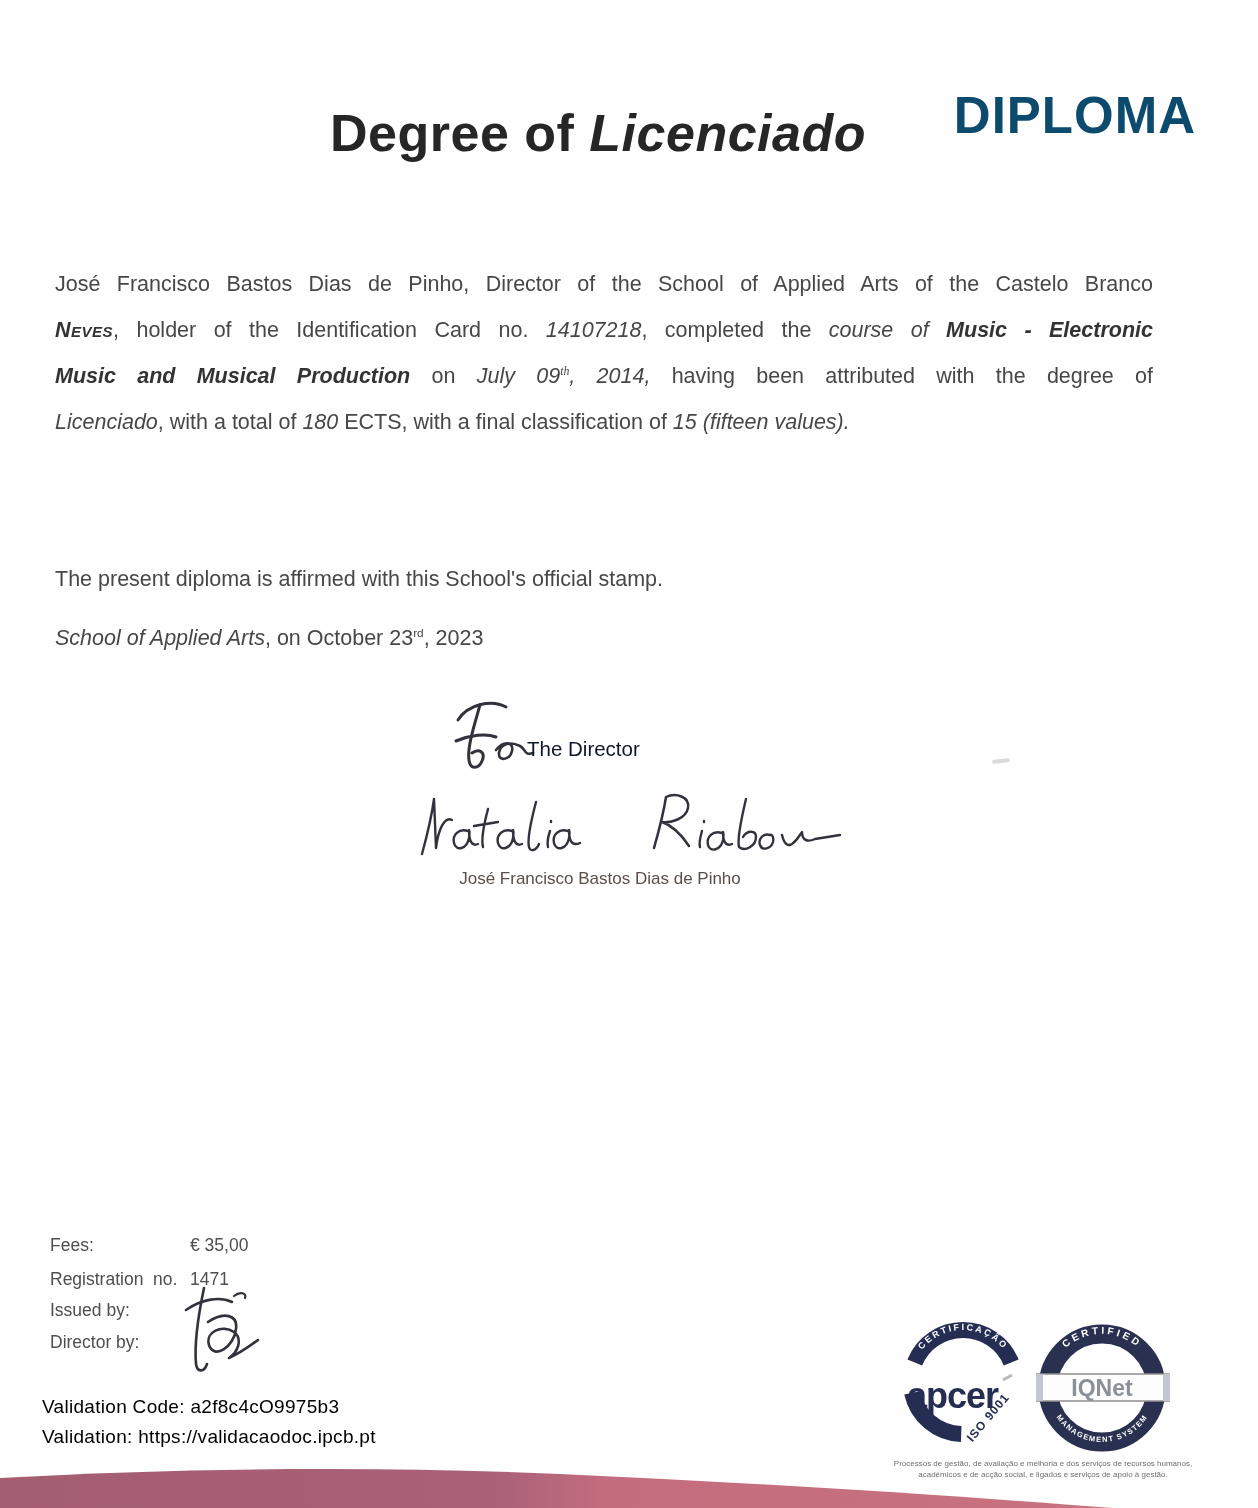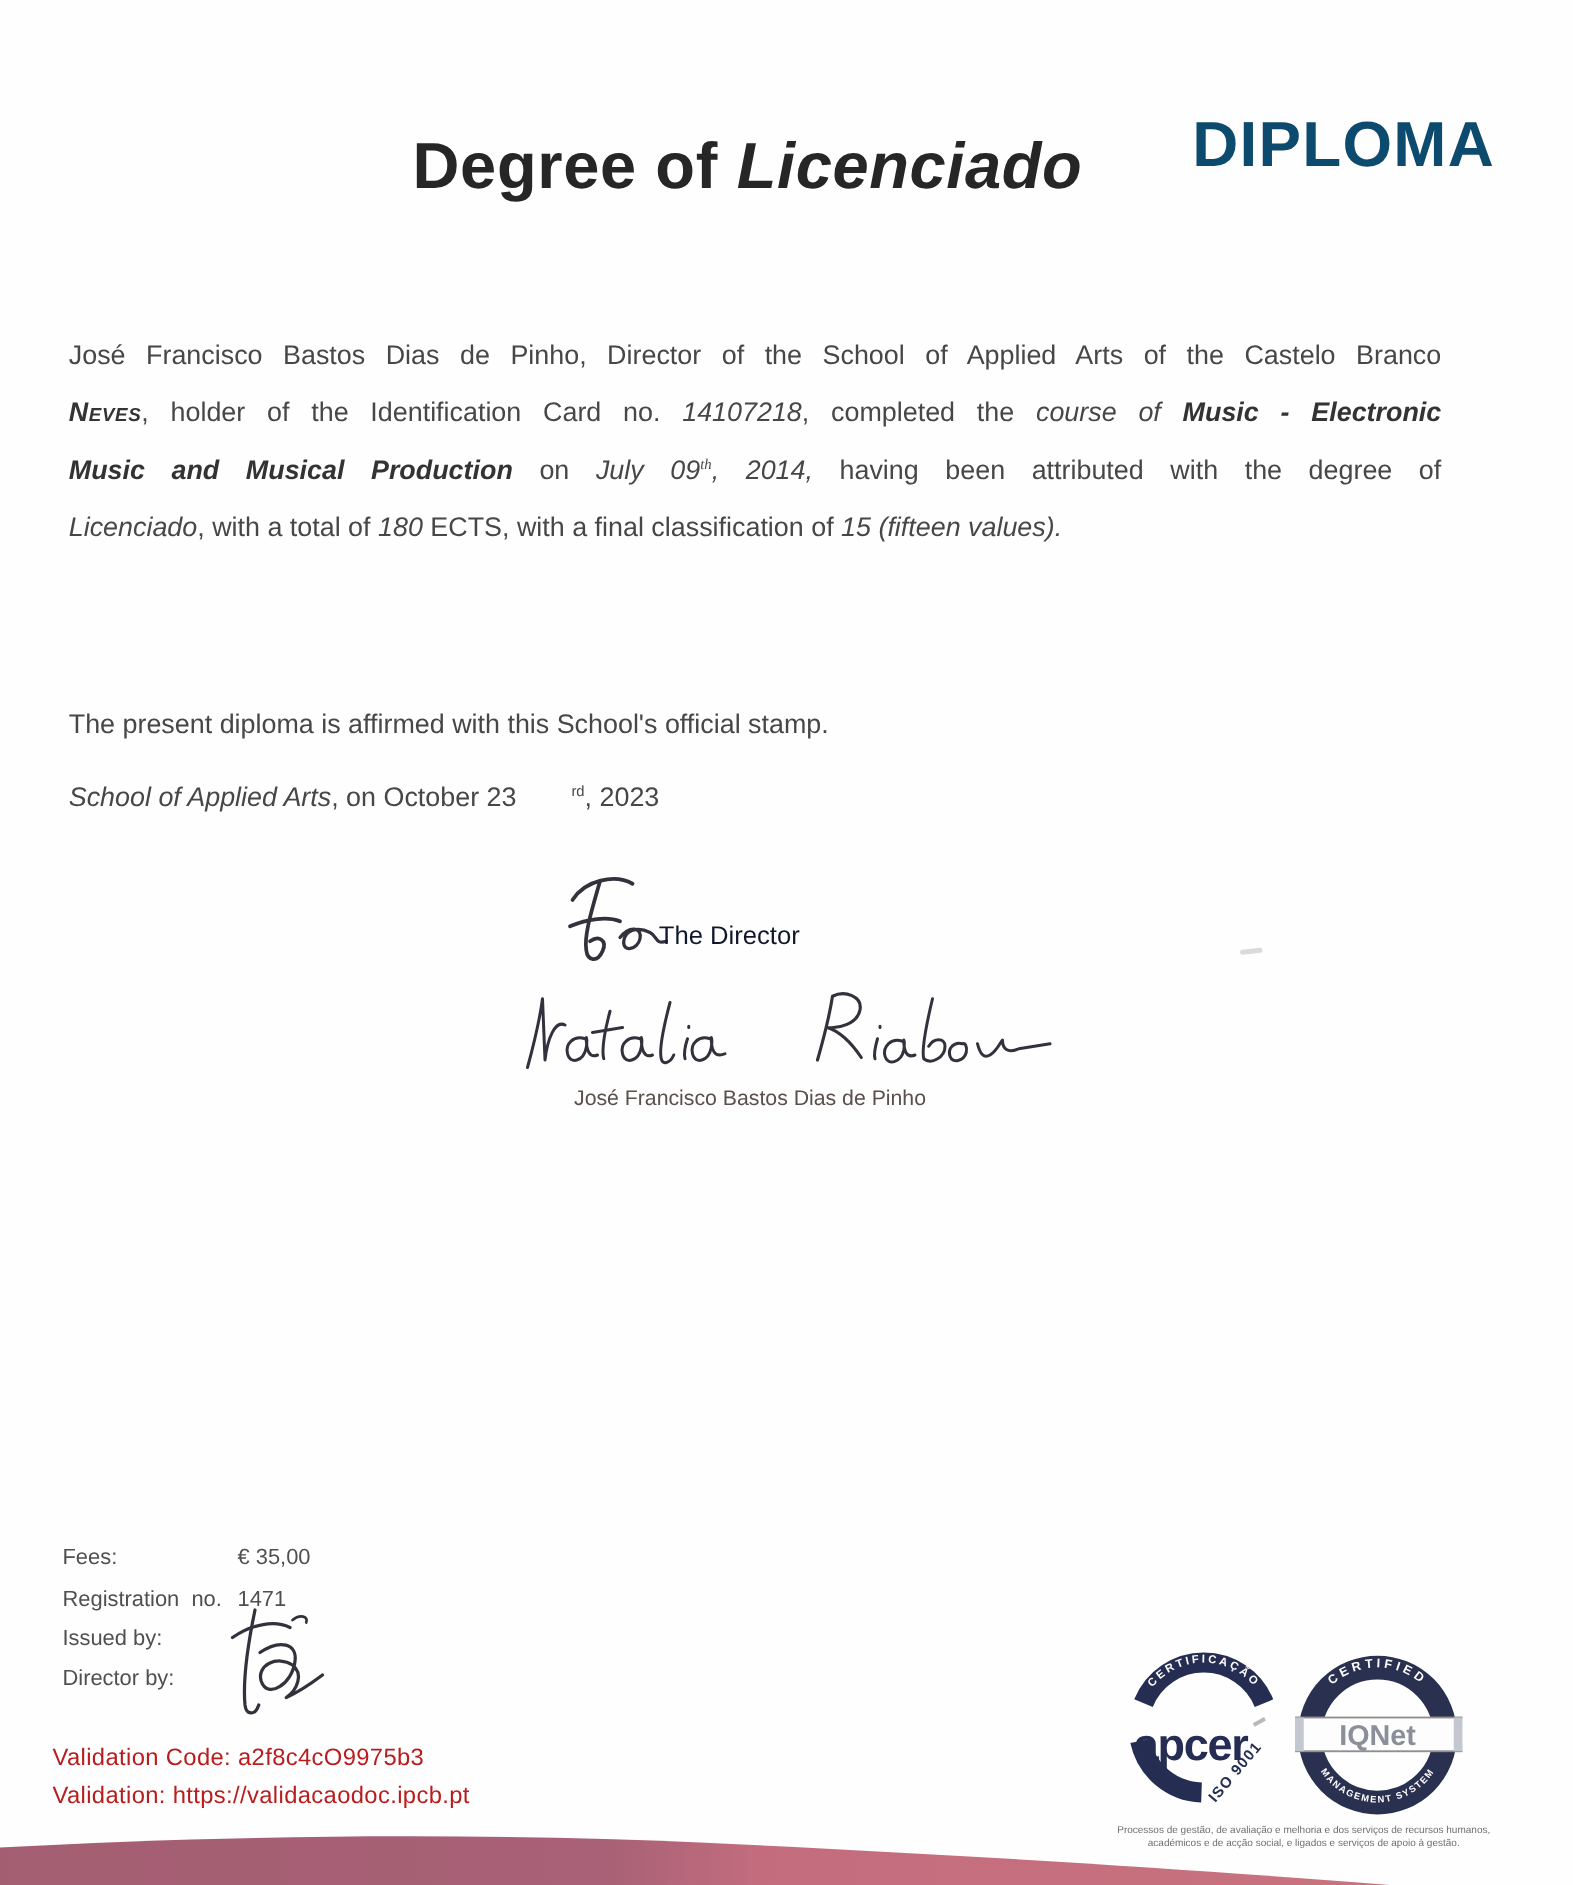--- a/index.html
+++ b/index.html
@@ -15,36 +15,36 @@
           letter-spacing:.5px;color:#262626;}
   .title2 .s-i{font-style:italic;}
   
   .para{left:55px;width:1098px;top:261px;font-size:21.5px;line-height:46px;color:#474747;}
   .pline{text-align:justify;text-align-last:justify;}
   .pline.last{text-align:center;text-align-last:left;}
   .s-r{font-style:normal;}
   .s-i{font-style:italic;}
   .s-bi{font-style:italic;font-weight:700;color:#333;}
   .s-name{font-style:italic;font-weight:700;font-variant:small-caps;color:#333;letter-spacing:.5px;}
-  .s-sup{vertical-align:super;font-size:.55em;line-height:0;margin-left:44px;}
+  .s-sup{vertical-align:super;font-size:.55em;line-height:0;}
   .s-isup{font-style:italic;vertical-align:super;font-size:.55em;line-height:0;font-family:Liberation Serif, serif;}
   .stamp{left:55px;top:567px;font-size:21.5px;color:#474747;}
   .dateline{left:55px;top:626px;font-size:21.5px;color:#474747;}
   
   .director{left:527px;top:737px;font-size:20.5px;color:#0f172a;}
   .signame{left:380px;top:869px;width:440px;text-align:center;font-size:17px;color:#5a4f4b;}
   .sigrole{left:380px;top:894px;width:440px;text-align:center;font-size:16px;color:#5a4f4b;}
   
   .lbl{left:50px;font-size:17.5px;color:#4f4f4f;white-space:pre;}
   .val{left:190px;font-size:17.5px;color:#4f4f4f;}
   .row-fees{top:1235px;}
   .row-reg{top:1269px;}
   .row-issued{top:1300px;text-align:center;}
   .row-confirmed{top:1332px;}
-  .valid{left:42px;font-size:19px;color:#b91c1c;letter-spacing:.3px;}
+  .valid{left:42px;font-size:19px;color:#000000;letter-spacing:.3px;}
   .valid1{top:1396px;}
   .valid2{top:1426px;}
   
   .caption{left:878px;top:1458px;width:330px;text-align:center;font-size:8px;line-height:11px;
            color:#6f6f6f;z-index:3;}
   .ink{stroke:#32323c;fill:none;stroke-linecap:round;stroke-linejoin:round;}
   .dash-artifact{left:992px;top:759px;width:18px;height:4px;background:#d4d4d4;border-radius:2px;
                  transform:rotate(-6deg);opacity:.85;}
   svg text{font-family:"Liberation Sans",sans-serif;}
 </style>

